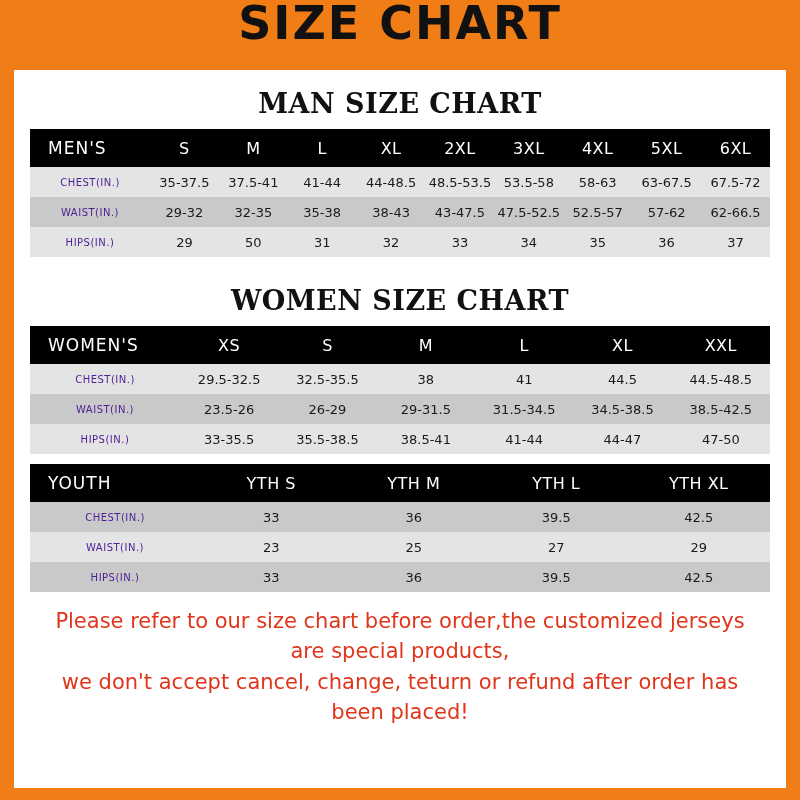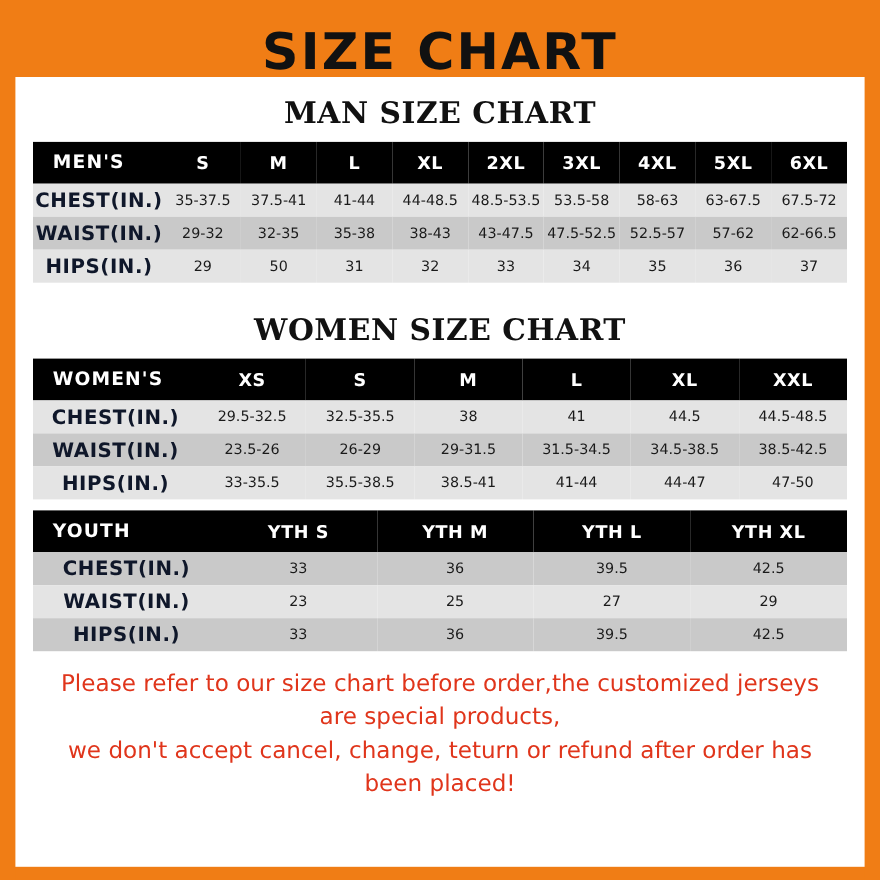--- a/index.html
+++ b/index.html
@@ -20,21 +20,21 @@
     box-sizing: border-box;
     background: #ffffff;
     border-left: 14px solid #f07d15;
     border-right: 14px solid #f07d15;
     border-bottom: 12px solid #f07d15;
   }
   .header-banner {
     background: #f07d15;
     height: 70px;
     display: flex;
-    align-items: flex-end;
+    align-items: flex-start;
     justify-content: center;
     margin: 0 -14px;
   }
   .header-title {
     font-family: "DejaVu Sans", sans-serif;
     font-weight: bold;
     font-size: 46px;
     letter-spacing: 2px;
     color: #111111;
     line-height: 1;
@@ -65,42 +65,42 @@
     text-align: center;
     padding: 0;
     height: 30px;
     font-size: 13px;
     color: #1a1a1a;
     font-family: "DejaVu Sans", sans-serif;
   }
   table.size-table thead th {
     background: #000000;
     color: #ffffff;
-    font-weight: bold;
+    font-weight: normal;
     font-size: 16px;
     height: 38px;
     letter-spacing: 0.5px;
   }
   table.size-table thead th.row-head {
     text-align: left;
     padding-left: 18px;
     font-size: 17px;
     letter-spacing: 1px;
   }
   table.size-table tbody tr.odd td {
     background: #e4e4e4;
   }
   table.size-table tbody tr.even td {
     background: #c9c9c9;
   }
   table.size-table tbody td.row-head {
-    font-weight: bold;
-    font-size: 18px;
+    font-weight: normal;
+    font-size: 10px;
     letter-spacing: 0.5px;
-    color: #0f172a;
+    color: #4c1d95;
   }
 
   
   .men-table col.c0 { width: 120px; }
   .women-table col.c0 { width: 150px; }
   .youth-table col.c0 { width: 170px; }
 
   .footer-note {
     margin: 14px 14px 0 14px;
     text-align: center;

